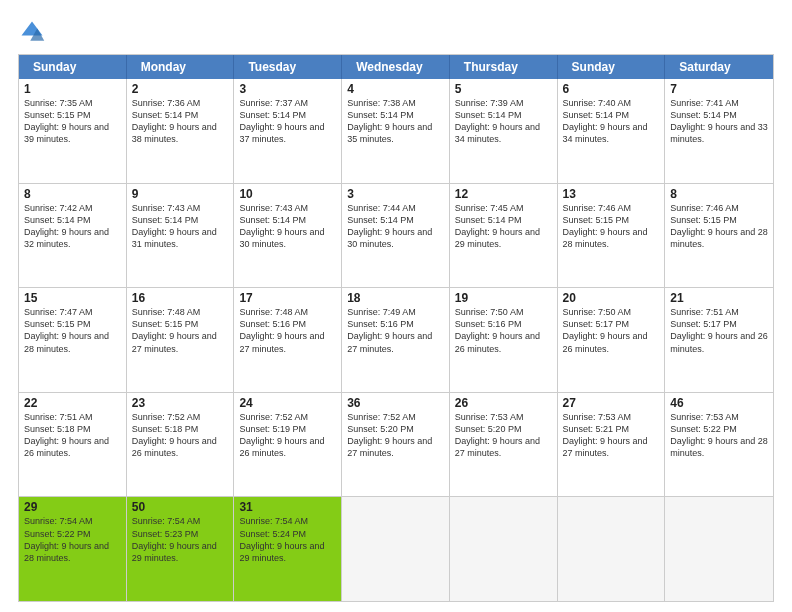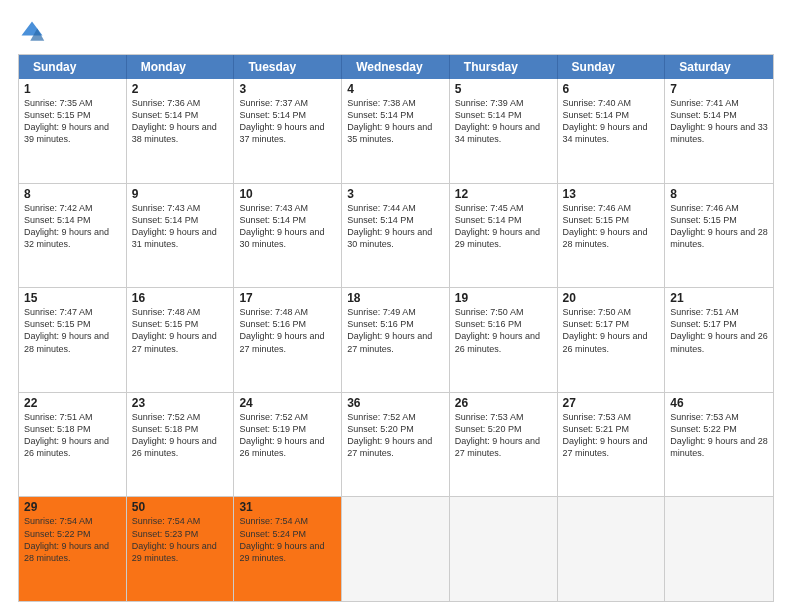--- a/index.html
+++ b/index.html
@@ -90,21 +90,21 @@
       border-right: 1px solid #ccc;
       padding: 3px 5px;
       font-size: 9.5px;
       color: #333;
       vertical-align: top;
       background: #fff;
       min-height: 0;
     }
     .cal-cell:last-child { border-right: none; }
     .cal-cell.empty { background: #f5f5f5; }
-    .cal-cell.last-row { background: #f97316; }
+    .cal-cell.last-row { background: #84cc16; }
     .day-num {
       font-size: 12px;
       font-weight: bold;
       color: #222;
       display: block;
       margin-bottom: 1px;
     }
     .cell-text {
       font-size: 9px;
       color: #333;

